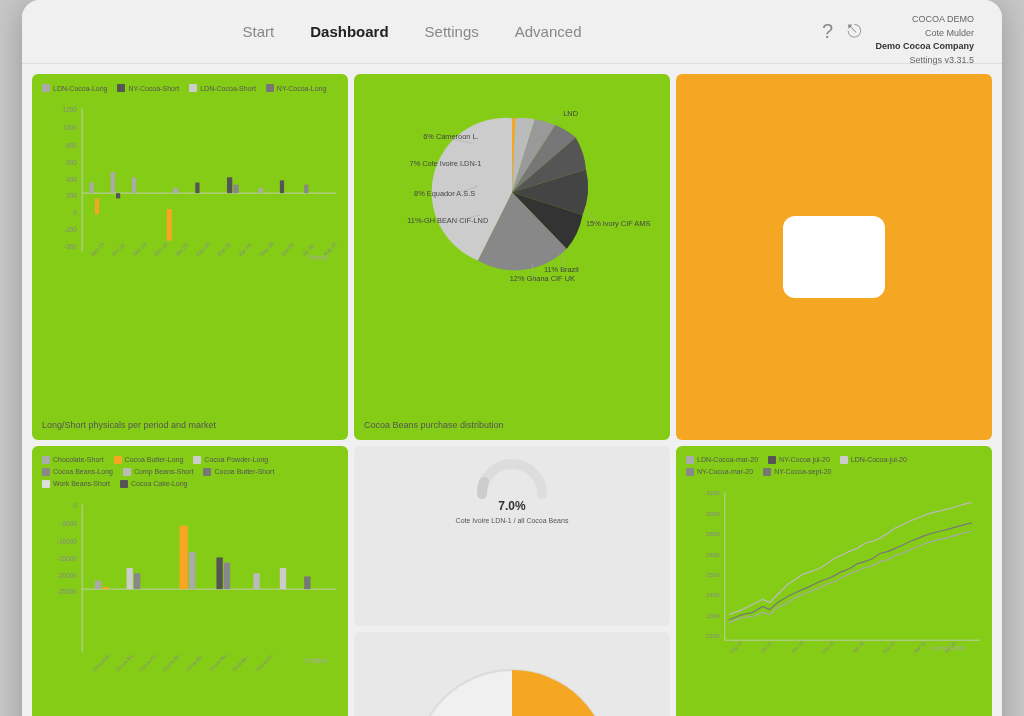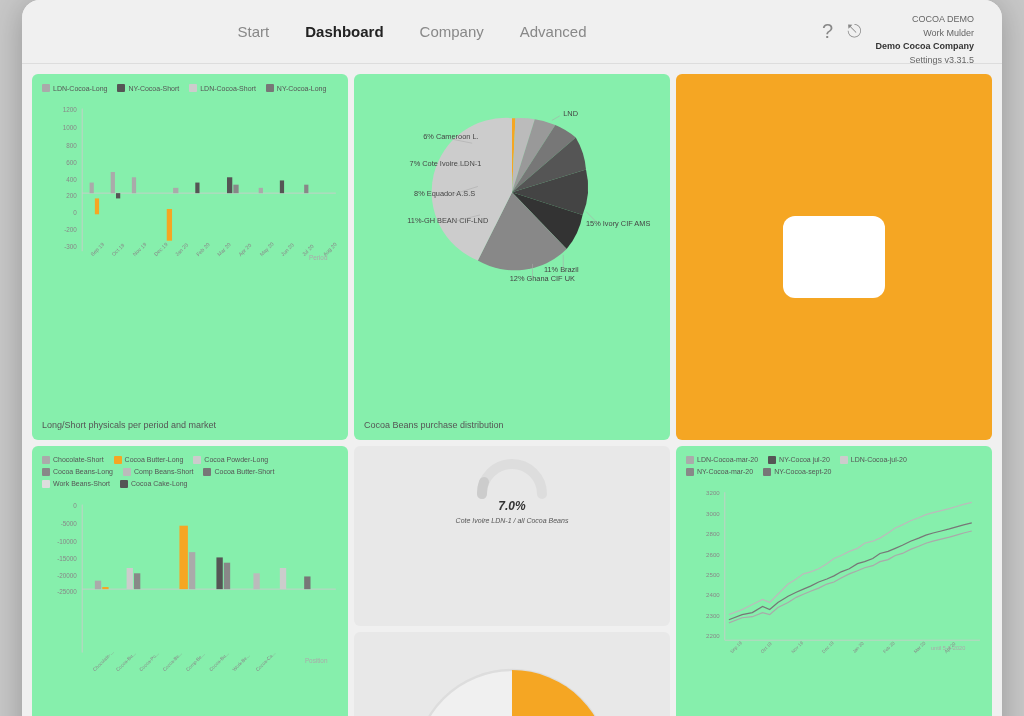--- a/index.html
+++ b/index.html
@@ -94,21 +94,21 @@
     
     .dashboard {
       flex: 1;
       display: grid;
       grid-template-columns: 1fr 1fr 1fr;
       grid-template-rows: 1fr 1fr;
       gap: 6px;
       padding: 10px;
     }
     .panel {
-      background: #86efac;
+      background: #84cc16;
       border-radius: 6px;
       padding: 10px;
       position: relative;
       overflow: hidden;
     }
     .panel-title {
       font-size: 9px;
       color: #555;
       position: absolute;
       bottom: 10px;
@@ -179,21 +179,20 @@
     .legend-dot {
       width: 8px;
       height: 8px;
       border-radius: 1px;
     }
 
     
     .gauge-row {
       display: flex;
       gap: 4px;
-      font-style: italic;
     }
     .gauge-item {
       flex: 1;
       display: flex;
       flex-direction: column;
       align-items: center;
     }
     .gauge-label {
       font-size: 7px;
       color: #555;
@@ -225,30 +224,30 @@
 </head>
 <body>
 
 <div class="app-container">
 
   <div class="header">
 
     <nav class="nav">
       <a class="nav-item">Start</a>
       <a class="nav-item active">Dashboard</a>
-      <a class="nav-item">Company</a>
+      <a class="nav-item">Settings</a>
       <a class="nav-item">Advanced</a>
     </nav>
 
     <div class="header-right">
       <span class="help-icon">?</span>
       <span class="logout-icon">⎋</span>
       <div class="user-info">
         <div>COCOA DEMO</div>
-        <div>Work Mulder</div>
+        <div>Cote Mulder</div>
         <div class="company">Demo Cocoa Company</div>
         <div>Settings v3.31.5</div>
       </div>
     </div>
   </div>
 
   <div class="dashboard">
 
     <div class="panel panel-bar-chart">
       <div class="chart-legend">

